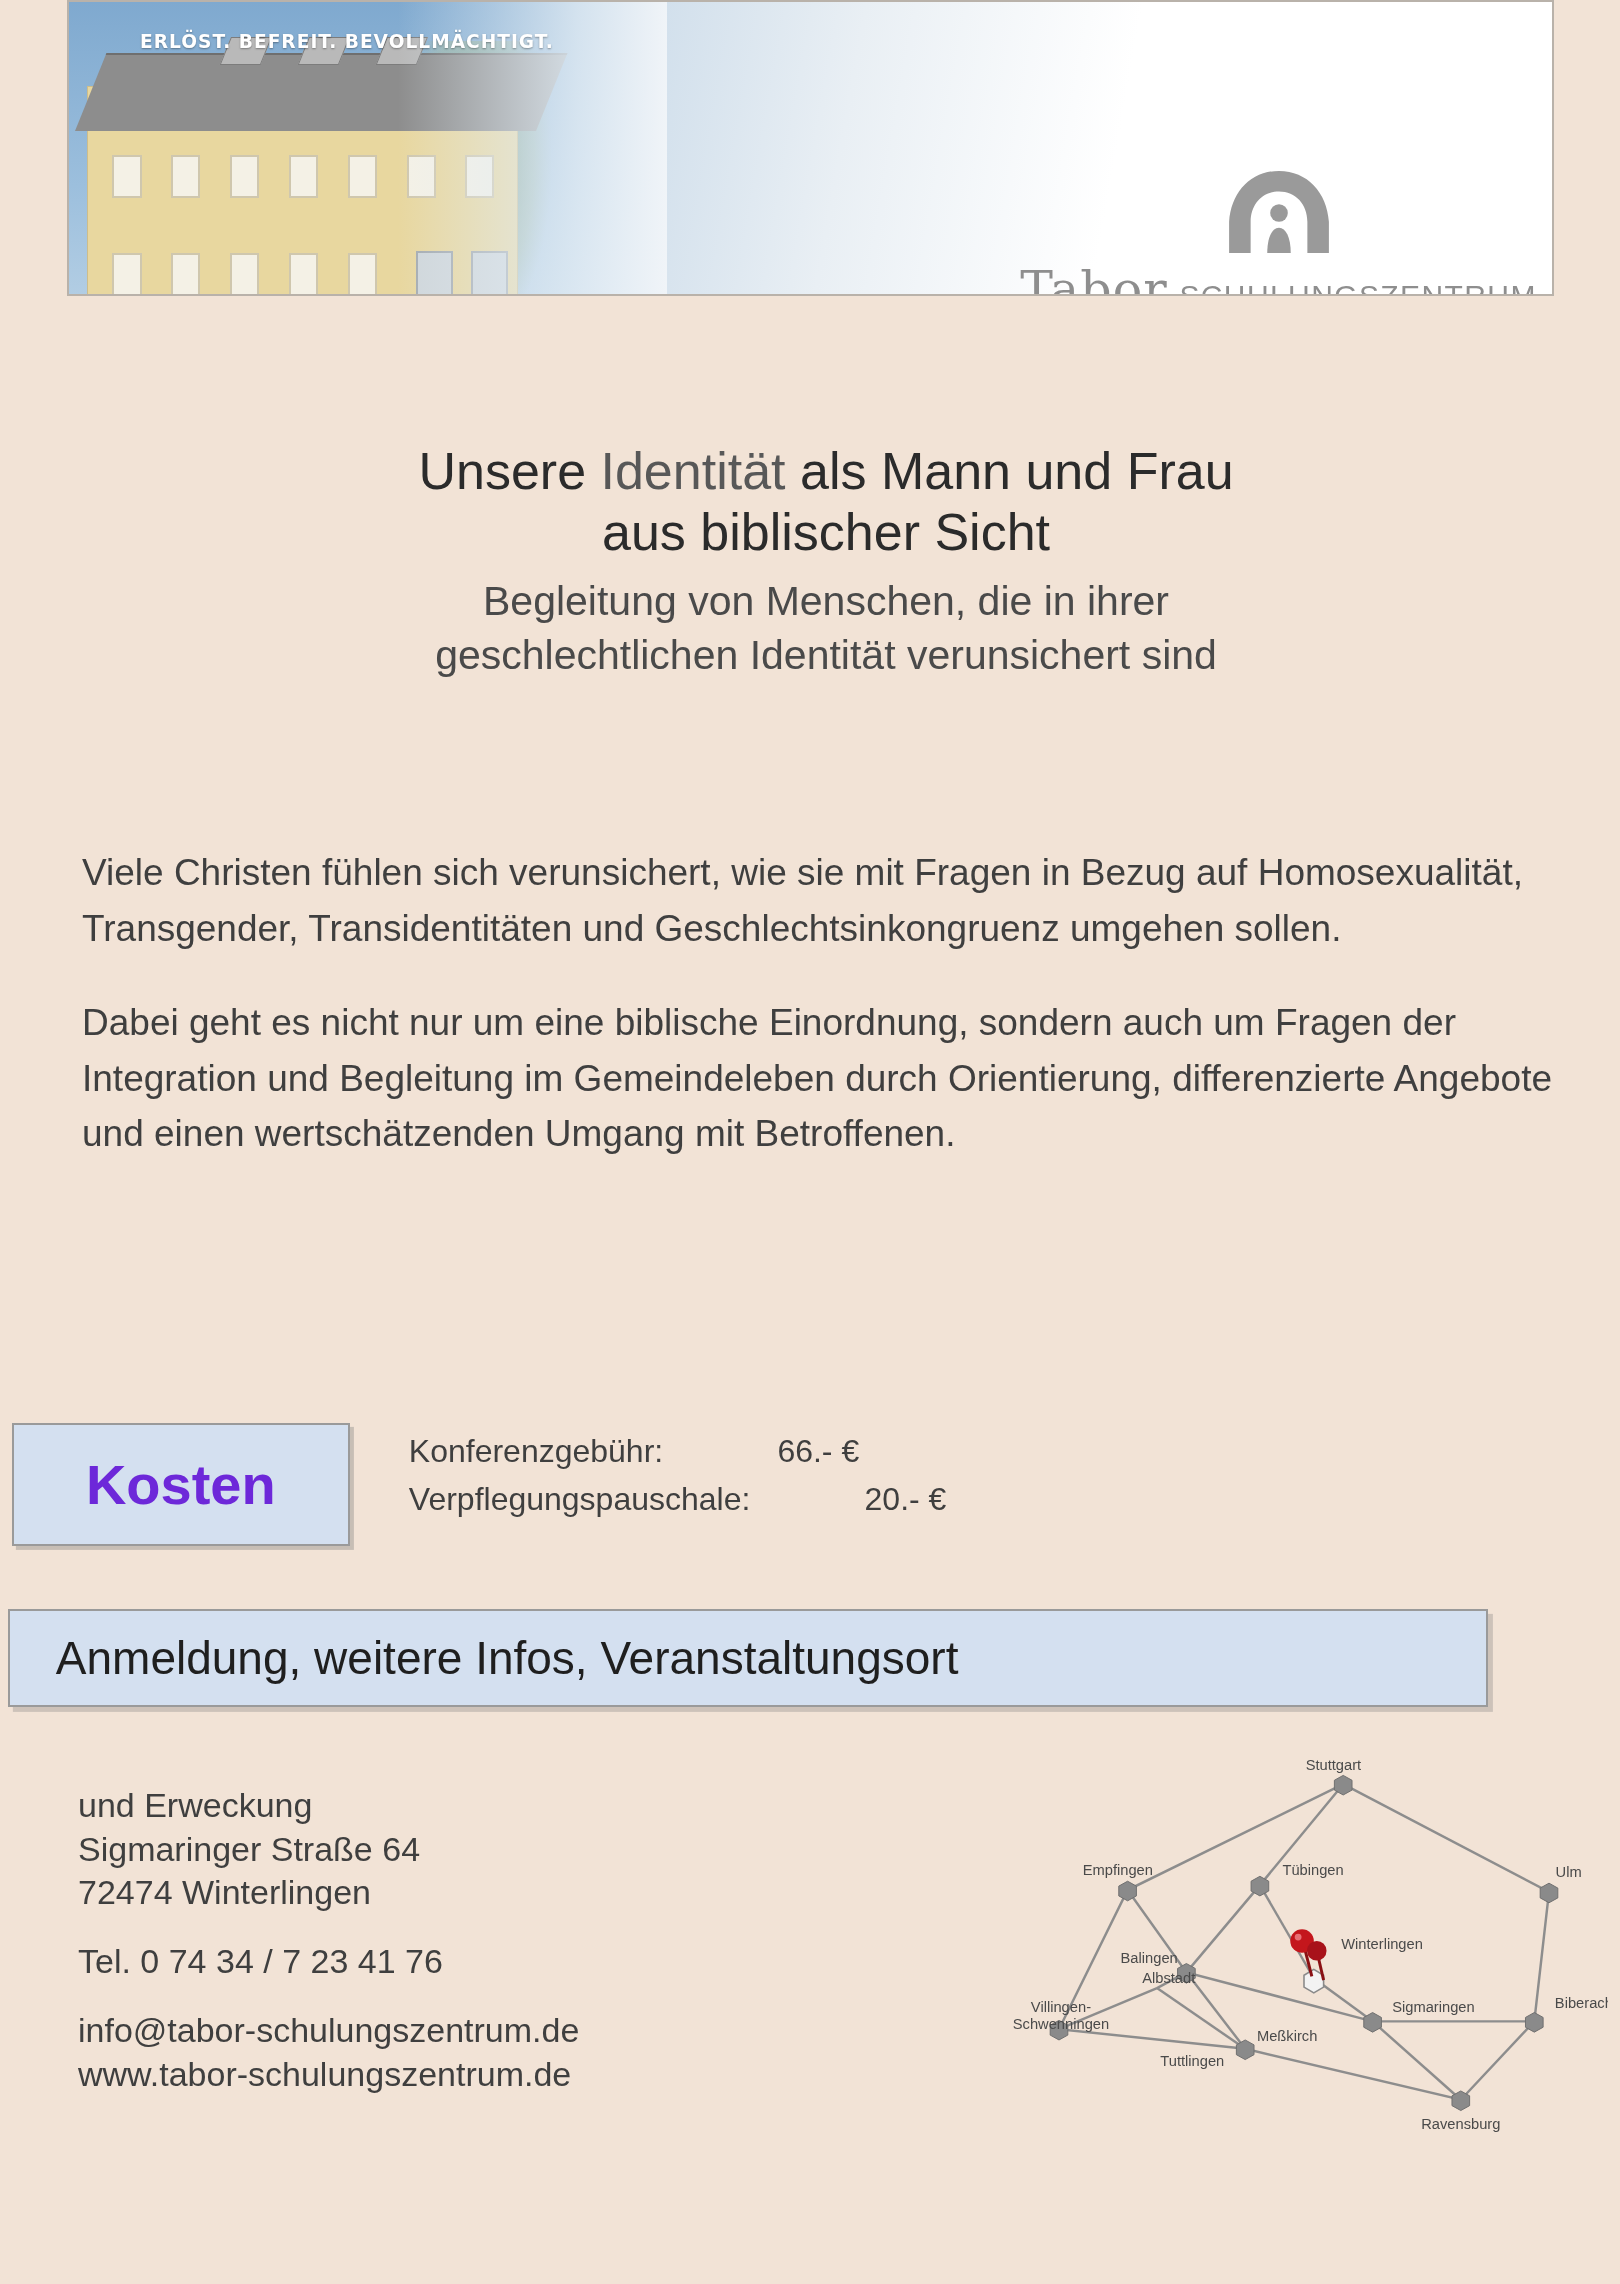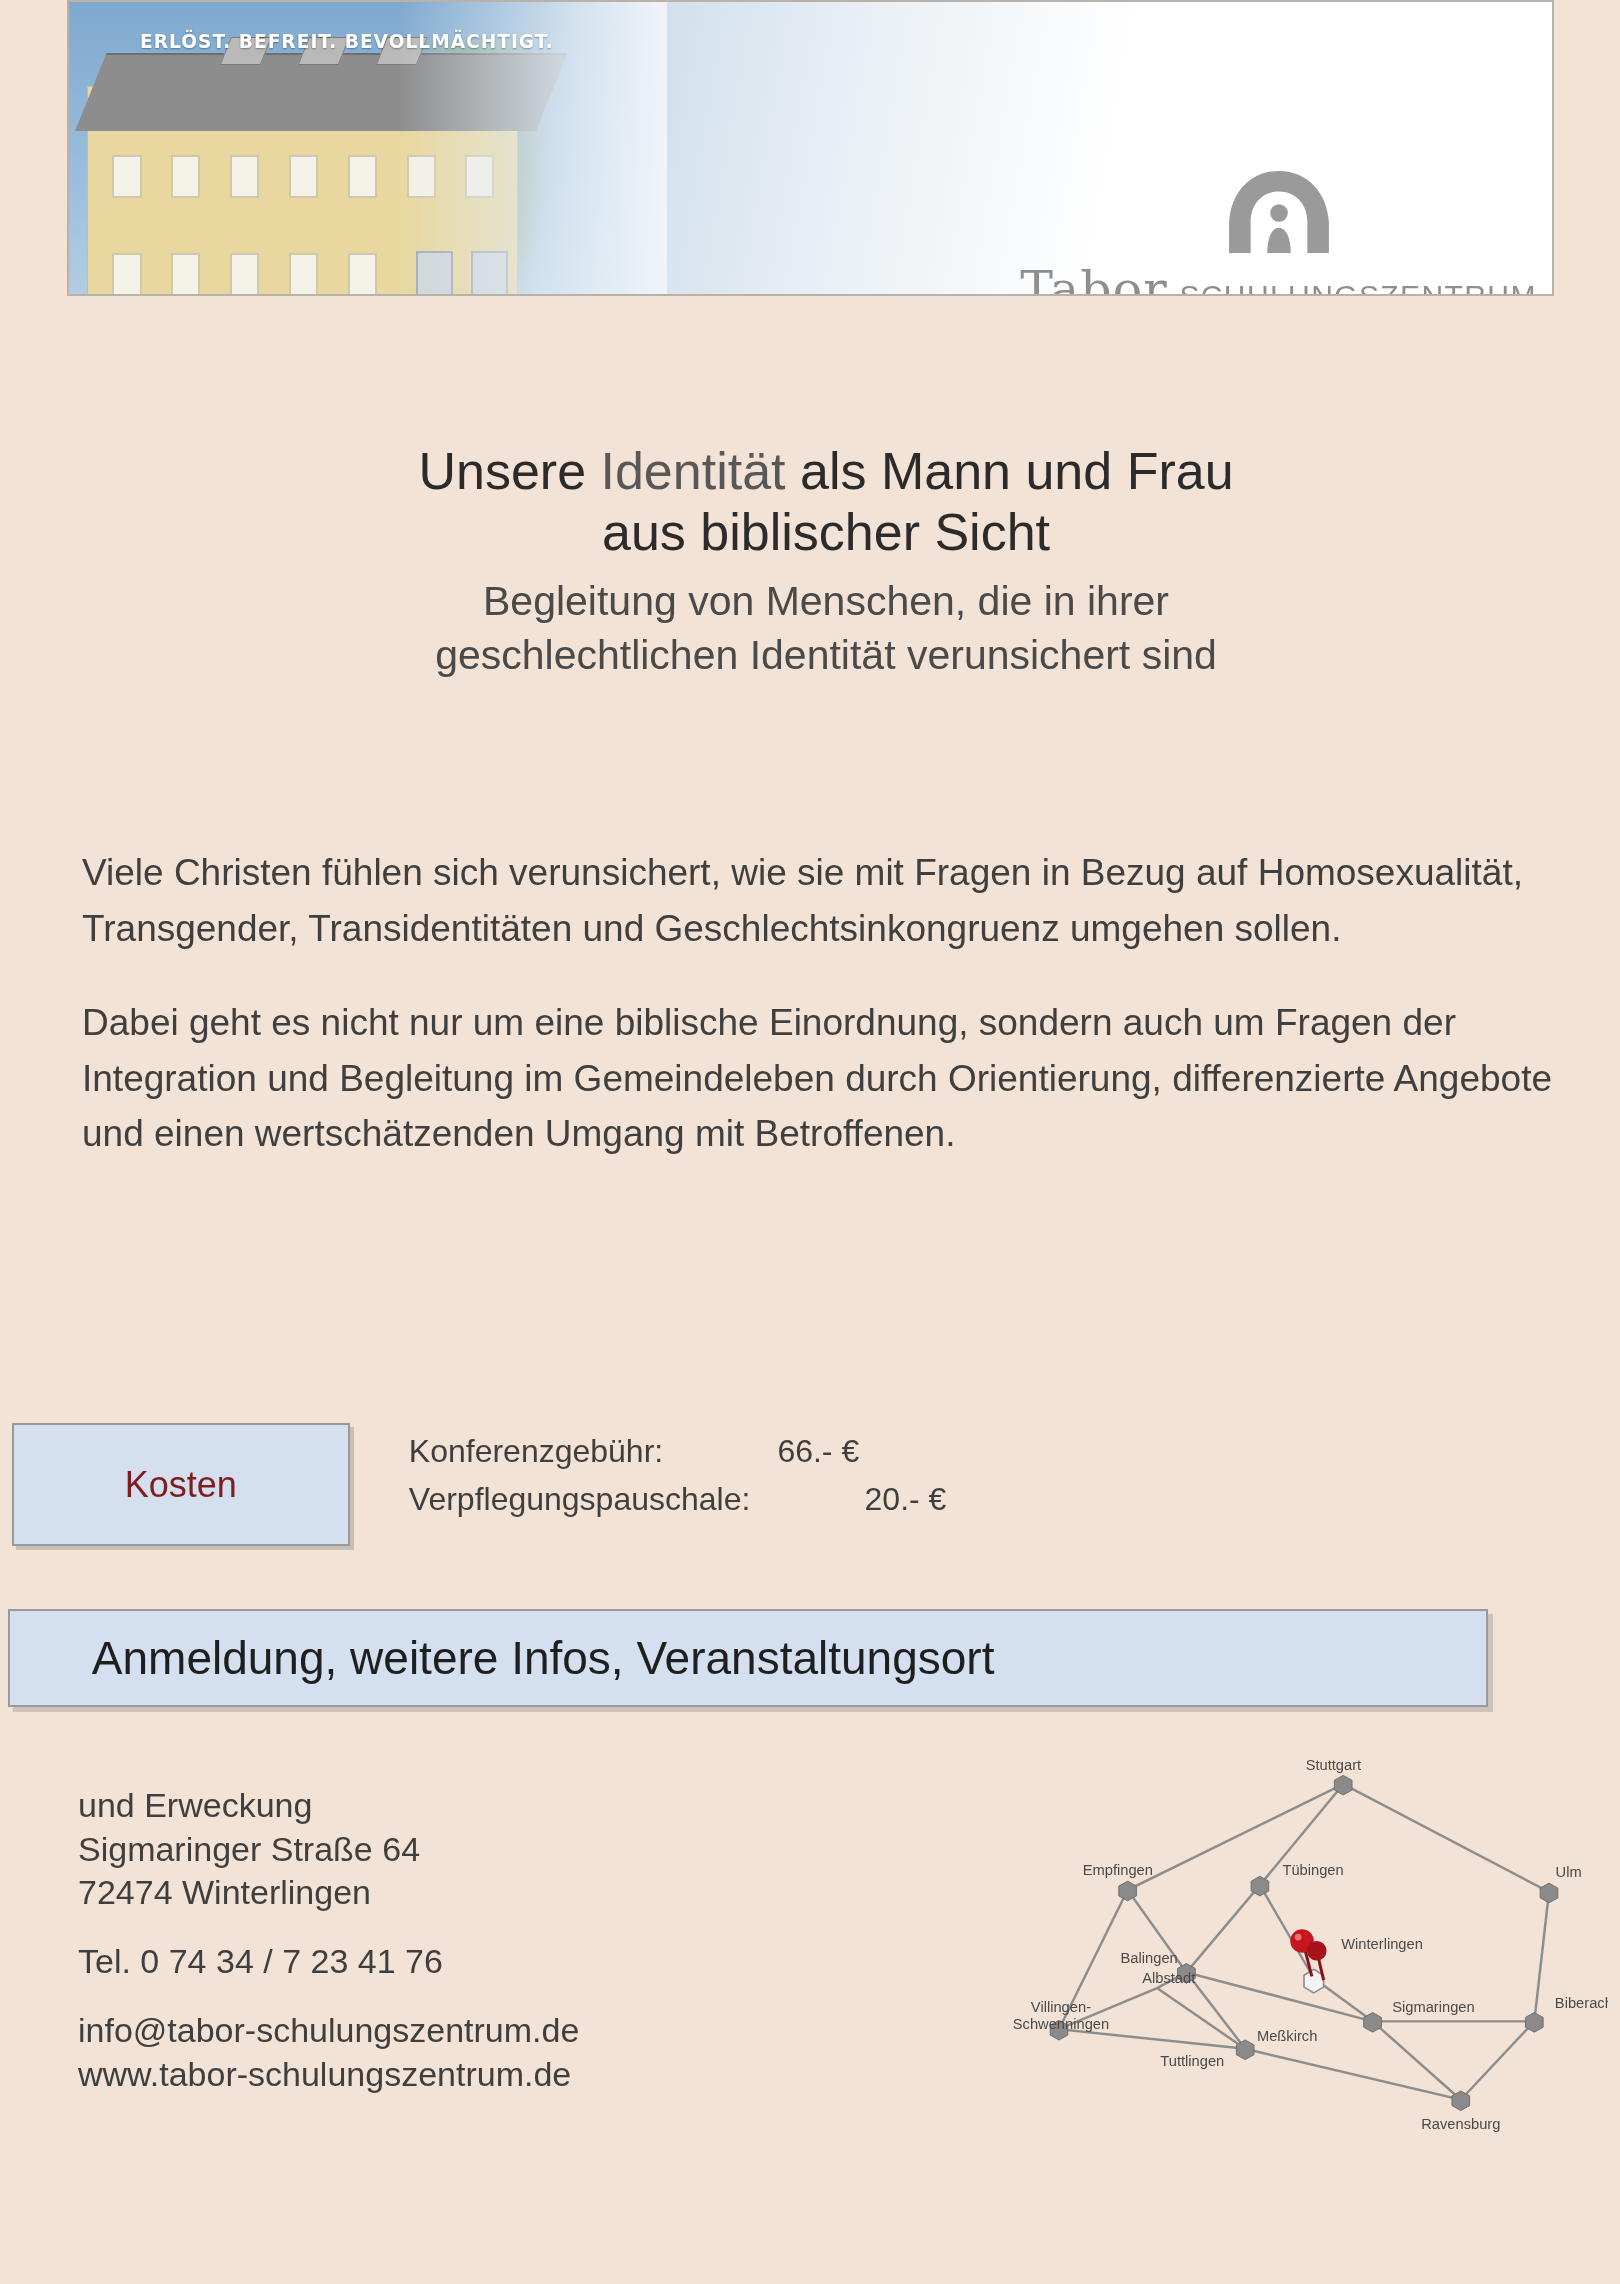--- a/index.html
+++ b/index.html
@@ -227,22 +227,23 @@
     height: 123px;
     background: #d4e0f0;
     border: 2px solid #9a9a9a;
     box-shadow: 3.9px 3.9px 0 rgba(120,120,120,0.35);
     display: flex;
     align-items: center;
     justify-content: center;
     box-sizing: border-box;
   }
   .kosten-label {
-    font-size: 36px;
-    color: #7f1d1d;
+    font-size: 56px;
+    color: #6d28d9;
+    font-weight: bold;
   }
   .kosten-items {
     position: absolute;
     left: 397px;
     top: 3.9px;
     width: 990px;
   }
   .kosten-item {
     display: flex;
     justify-content: flex-start;
@@ -265,21 +266,21 @@
     background: #d4e0f0;
     border: 2px solid #9a9a9a;
     box-shadow: 4.9px 4.9px 0 rgba(120,120,120,0.3);
     display: flex;
     align-items: center;
     box-sizing: border-box;
   }
   .anmeldung-text {
     font-size: 46px;
     color: #1f1f1f;
-    padding-left: 82px;
+    padding-left: 46px;
   }
 
   
   .contact {
     position: absolute;
     left: 78px;
     top: 1784px;
     width: 1196px;
     font-size: 34px;
     line-height: 1.28;

